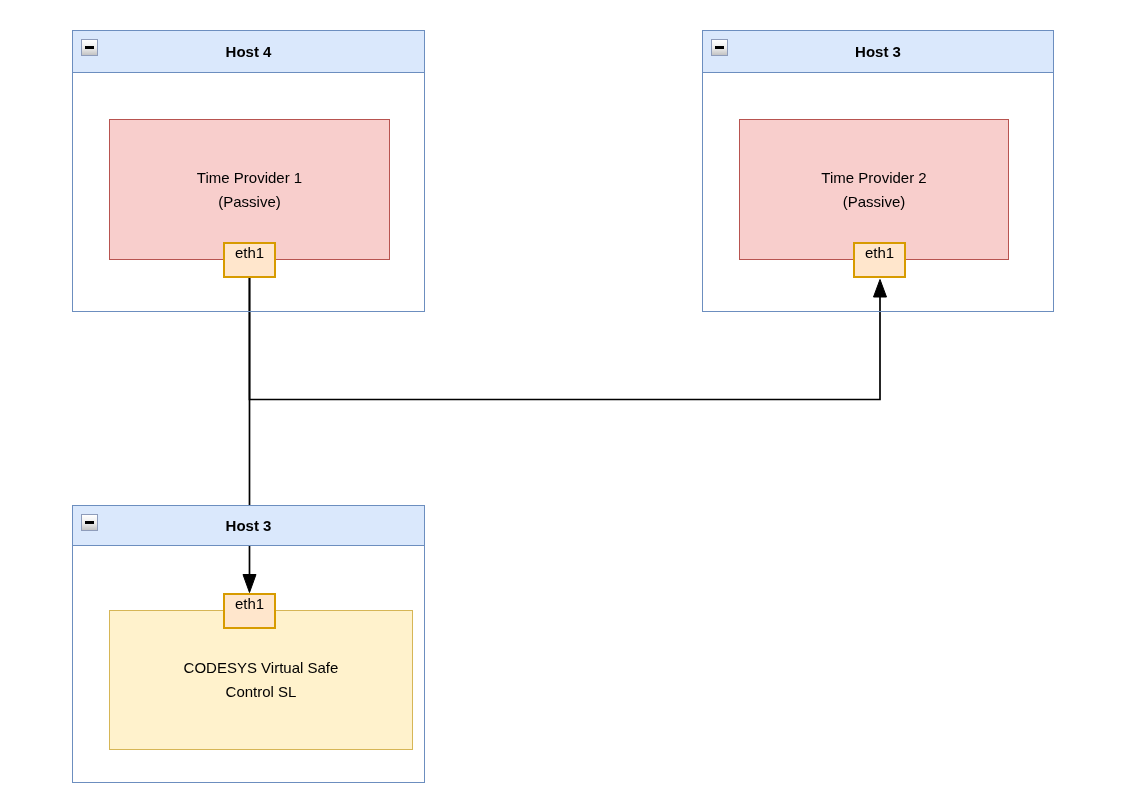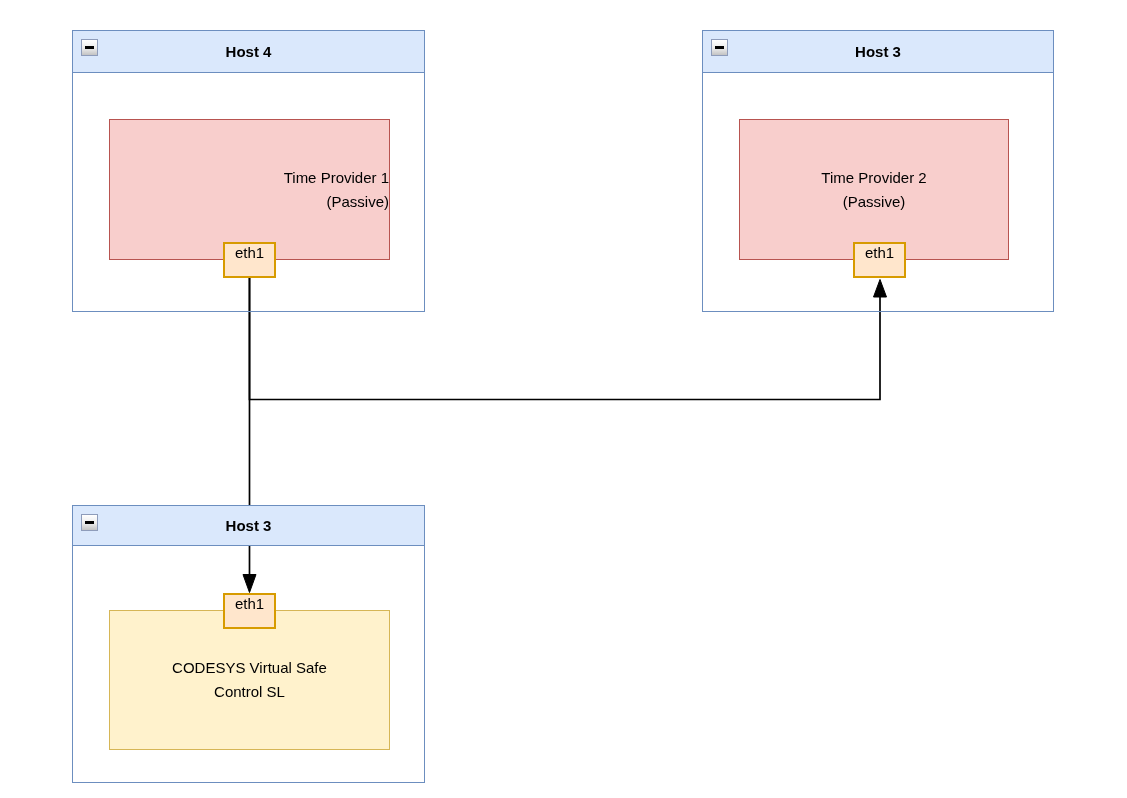--- a/index.html
+++ b/index.html
@@ -97,23 +97,23 @@
     color: #000;
   }
   .component-red {
     background: var(--component-fill-red, #f8cecc);
     border: 1.8px solid var(--component-border-red, #b85450);
   }
   .component-yellow {
     background: var(--component-fill-yellow, #fff2cc);
     border: 1.5px solid var(--component-border-yellow, #d6b656);
   }
-  .component-1 { left: 109px; top: 119px; width: 281px; height: 141px; align-items: flex-end; }
+  .component-1 { left: 109px; top: 119px; width: 281px; height: 141px; }
   .component-2 { left: 739px; top: 119px; width: 270px; height: 141px; }
-  .component-3 { left: 109px; top: 610px; width: 281px; height: 140px; }
+  .component-3 { left: 109px; top: 610px; width: 304px; height: 140px; }
 
   
   .port {
     position: absolute;
     z-index: 4;
     width: 53px; height: 36px;
     background: var(--port-fill, #ffe6cc);
     border: 2px solid var(--port-border, #d79b00);
     display: flex;
     align-items: flex-start;

